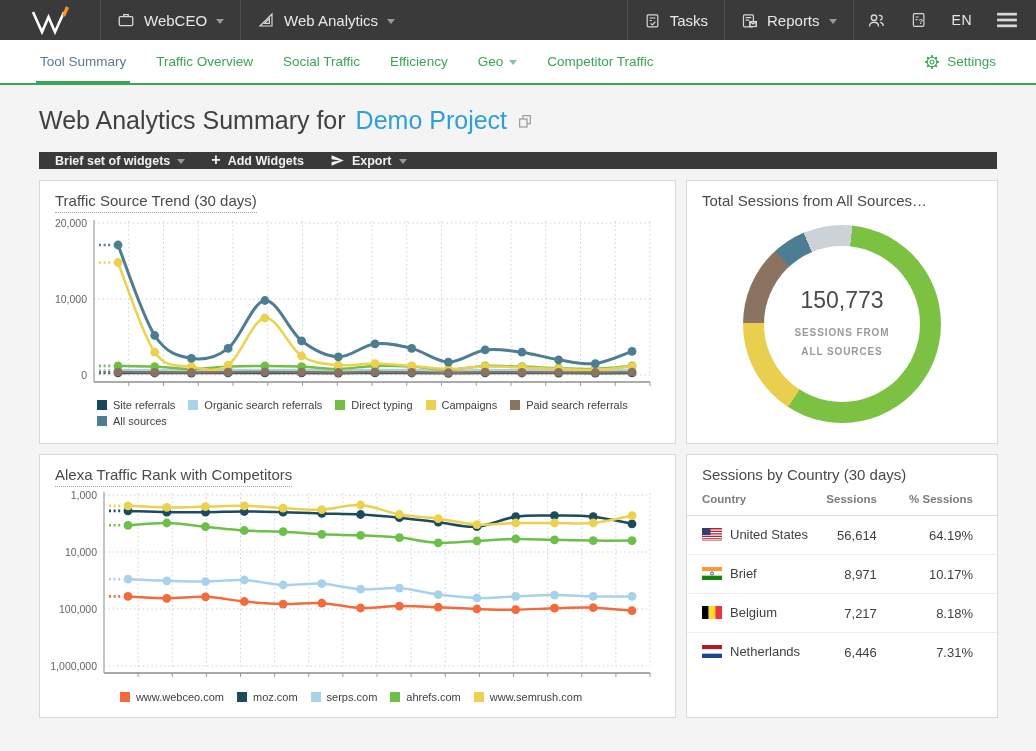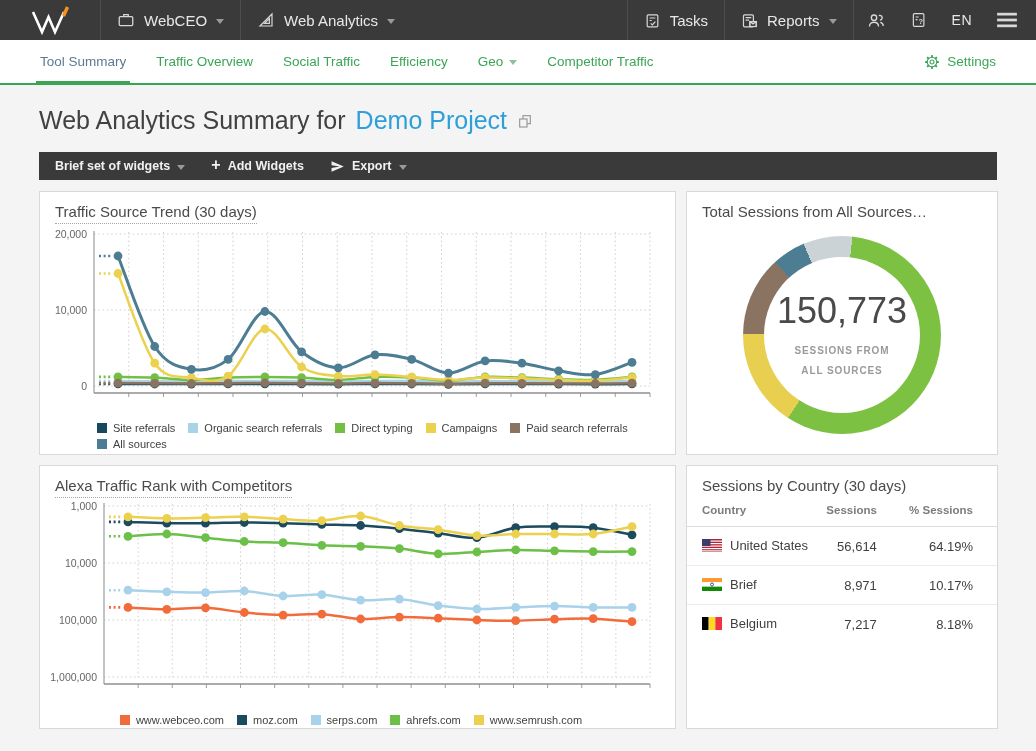--- a/index.html
+++ b/index.html
@@ -19,38 +19,38 @@
   .nav { height:45px; background:#FFF; border-bottom:2px solid #3BA556; display:flex; align-items:stretch; padding:0 40px; gap:30px; }
   .nav-tab { font-size:13.5px; color:#3BA556; cursor:pointer; display:flex; align-items:center; gap:6px; position:relative; }
   .nav-tab.active { color:#5C7A92; }
   .nav-tab.active::after { content:''; position:absolute; left:-4px; right:-4px; bottom:-2px; height:4px; background:#3BA556; }
   .nav-tab .caret { border-top-color:#8FBFA0; }
   .nav-right { margin-left:auto; display:flex; align-items:center; gap:7px; color:#3BA556; font-size:13.5px; cursor:pointer; }
   
   .content { padding:0 39px; }
   .page-title { font-size:25px; color:#414141; margin:21px 0 17px; display:flex; align-items:center; gap:10px; }
   .page-title .proj { color:#2D9FD9; cursor:pointer; }
-  .toolbar { height:28px; background:#3A3A3A; display:flex; align-items:center; padding:0 3px; color:#F1F1F1; font-size:12.5px; font-weight:bold; }
+  .toolbar { height:17px; background:#3A3A3A; display:flex; align-items:center; padding:0 3px; color:#F1F1F1; font-size:12.5px; font-weight:bold; }
   .tb-btn { display:flex; align-items:center; gap:7px; padding:0 13px; height:100%; cursor:pointer; }
   .plus { font-size:16px; font-weight:bold; line-height:1; margin-top:-2px; }
   .grid { display:grid; grid-template-columns:637px 312px; gap:10px; margin-top:11px; }
   .card { background:#FFF; border:1px solid #D9D9D9; height:264px; overflow:hidden; }
   .card-title { padding:11px 15px 4px; font-size:15px; color:#4A4A4A; }
   .card-title .t-underline { border-bottom:1px dotted #A6A6A6; padding-bottom:3px; cursor:pointer; }
   
-  .legend { font-size:11px; color:#3F3F3F; margin-top:20px; }
+  .legend { font-size:11px; color:#3F3F3F; margin-top:8px; }
   .legend-row { display:flex; padding-left:57px; line-height:16px; }
   .legend-row.centered { justify-content:center; padding-left:0; }
   .legend-item { display:inline-flex; align-items:center; margin-right:13px; cursor:pointer; }
   .chip { width:10px; height:10px; margin-right:6px; display:inline-block; }
   
   .donut-wrap { display:flex; justify-content:center; margin-top:12px; }
   .donut { width:198px; height:198px; border-radius:50%; position:relative; }
   .donut-hole { position:absolute; inset:21px; background:#FFF; border-radius:50%; display:flex; flex-direction:column; align-items:center; justify-content:center; }
-  .donut-value { font-size:36px; color:#4A4A4A; margin-bottom:9px; }
+  .donut-value { font-size:23px; color:#4A4A4A; margin-bottom:9px; }
   .donut-label { font-size:10px; font-weight:bold; color:#9A9A9A; letter-spacing:.9px; line-height:1.95; text-align:center; }
   
   .ctable { width:100%; border-collapse:collapse; font-size:13px; color:#3F3F3F; }
   .ctable th { font-size:11.5px; color:#7C7C7C; font-weight:bold; padding:8px 0 10px; border-bottom:1px solid #DDD; }
   .ctable th:first-child { text-align:left; padding-left:15px; }
   .ctable th.num, .ctable td.num { text-align:right; }
   .ctable td { padding:0; height:39px; border-bottom:1px solid #ECECEC; }
   .ctable tr:last-child td { border-bottom:none; }
   .ctable td.cname { padding-left:15px; }
   .ctable td.num { padding-right:24px; }
@@ -605,17 +605,26 @@
             </tr>
             <tr>
               <td class="cname"><span class="cflag"><svg width="20" height="13" viewBox="0 0 20 13">
                     <rect width="6.67" height="13" fill="#000"></rect>
                     <rect x="6.67" width="6.67" height="13" fill="#FDDA24"></rect>
                     <rect x="13.33" width="6.67" height="13" fill="#EF3340"></rect>
                   </svg></span><span>Belgium</span></td>
               <td class="num">7,217</td>
               <td class="num">8.18%</td>
             </tr>
+            <tr>
+              <td class="cname"><span class="cflag"><svg width="20" height="13" viewBox="0 0 20 13">
+                    <rect width="20" height="4.33" fill="#AE1C28"></rect>
+                    <rect y="4.33" width="20" height="4.33" fill="#FFF"></rect>
+                    <rect y="8.66" width="20" height="4.34" fill="#21468B"></rect>
+                  </svg></span><span>Netherlands</span></td>
+              <td class="num">6,446</td>
+              <td class="num">7.31%</td>
+            </tr>
           </tbody>
         </table>
     </div>
   </div>
 </div>
 
 </body></html>

